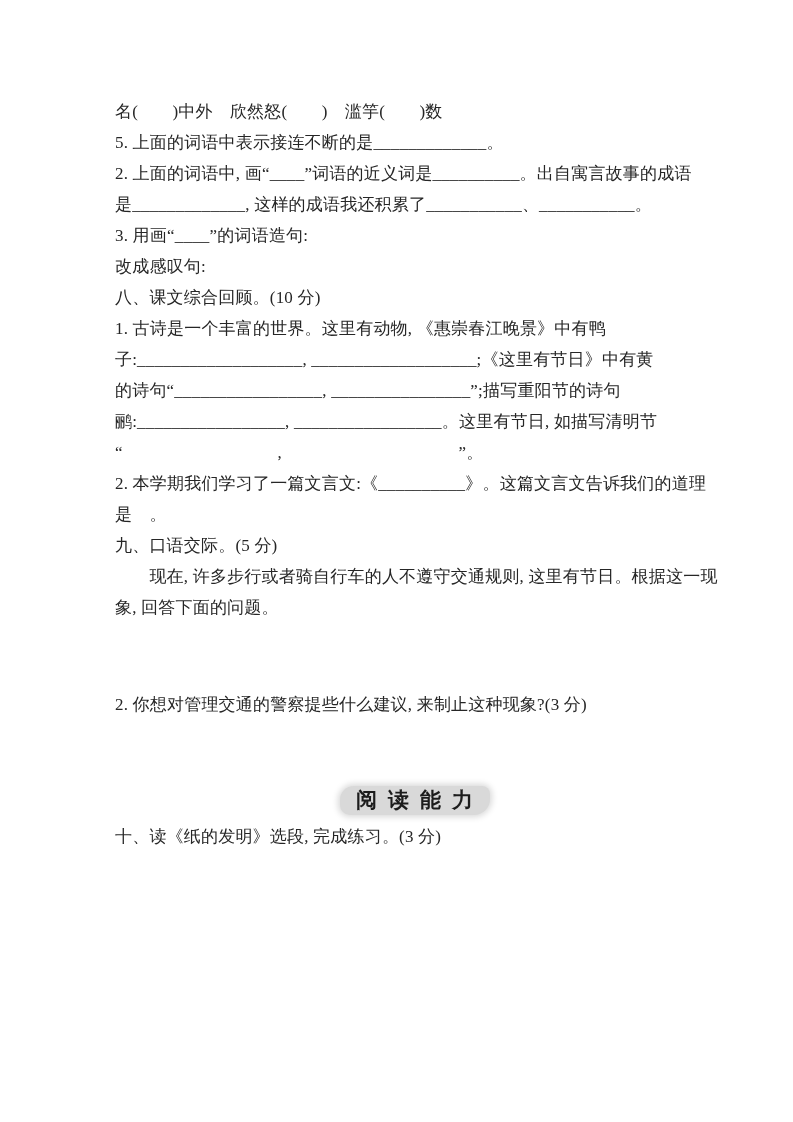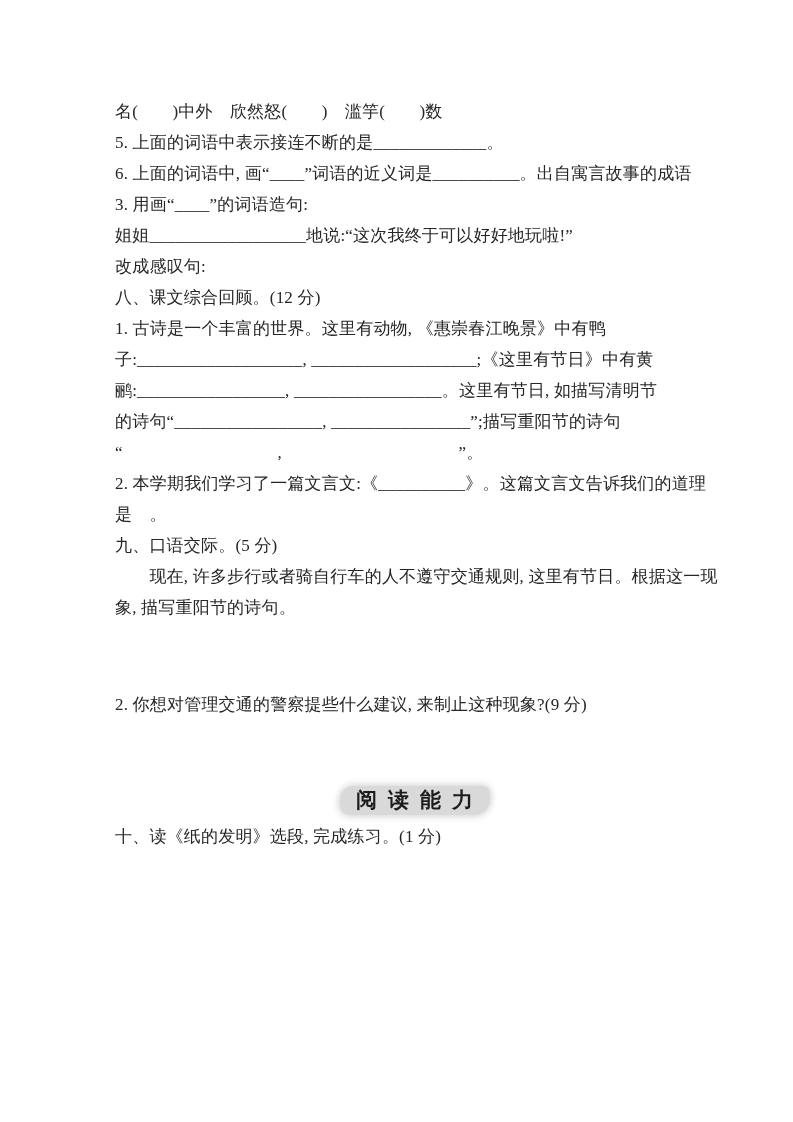--- a/index.html
+++ b/index.html
@@ -44,35 +44,35 @@
     box-shadow: 0 0 6px 2px #d9d9d9;
     text-align: center;
   }
 </style>
 </head>
 <body>
 
 <div class="page">
   <div class="line">名(　　)中外　欣然怒(　　)　滥竽(　　)数</div>
   <div class="line">5. 上面的词语中表示接连不断的是_____________。</div>
-  <div class="line">6. 上面的词语中, 画“____”词语的近义词是__________。出自寓言故事的成语</div>
+  <div class="line">2. 上面的词语中, 画“____”词语的近义词是__________。出自寓言故事的成语</div>
+  <div class="line">是_____________, 这样的成语我还积累了___________、___________。</div>
   <div class="line">3. 用画“____”的词语造句:</div>
-  <div class="line">姐姐__________________地说:“这次我终于可以好好地玩啦!”</div>
   <div class="line">改成感叹句:</div>
-  <div class="line">八、课文综合回顾。(12 分)</div>
+  <div class="line">八、课文综合回顾。(10 分)</div>
   <div class="line">1. 古诗是一个丰富的世界。这里有动物, 《惠崇春江晚景》中有鸭</div>
   <div class="line">子:___________________, ___________________;《这里有节日》中有黄</div>
+  <div class="line">的诗句“_________________, ________________”;描写重阳节的诗句</div>
   <div class="line">鹂:_________________, _________________。这里有节日, 如描写清明节</div>
-  <div class="line">的诗句“_________________, ________________”;描写重阳节的诗句</div>
   <div class="line">“　　　　　　　　　, 　　　　　　　　　　”。</div>
   <div class="line">2. 本学期我们学习了一篇文言文:《__________》。这篇文言文告诉我们的道理</div>
   <div class="line">是　。</div>
   <div class="line">九、口语交际。(5 分)</div>
   <div class="line">　　现在, 许多步行或者骑自行车的人不遵守交通规则, 这里有节日。根据这一现</div>
-  <div class="line">象, 描写重阳节的诗句。</div>
+  <div class="line">象, 回答下面的问题。</div>
   <div class="answer-space-a"></div>
-  <div class="line">2. 你想对管理交通的警察提些什么建议, 来制止这种现象?(9 分)</div>
+  <div class="line">2. 你想对管理交通的警察提些什么建议, 来制止这种现象?(3 分)</div>
   <div class="answer-space-b"></div>
   <div class="section-heading">
     <span class="highlight">阅读能力</span>
   </div>
-  <div class="line">十、读《纸的发明》选段, 完成练习。(1 分)</div>
+  <div class="line">十、读《纸的发明》选段, 完成练习。(3 分)</div>
 </div>
 
 </body></html>

